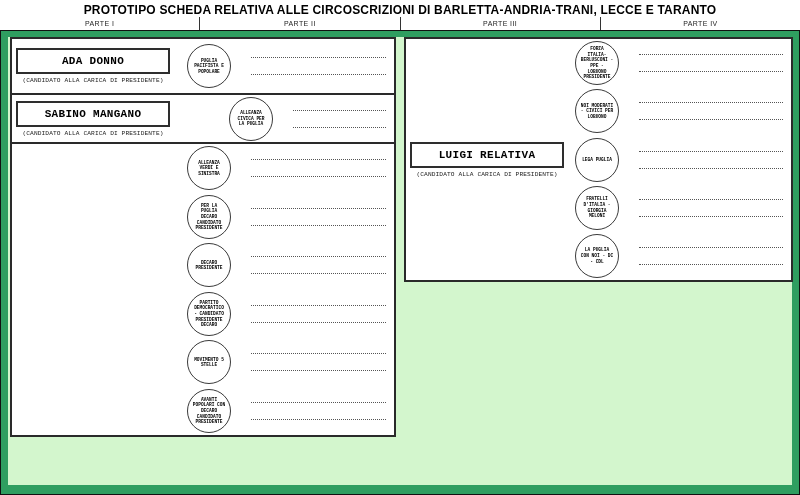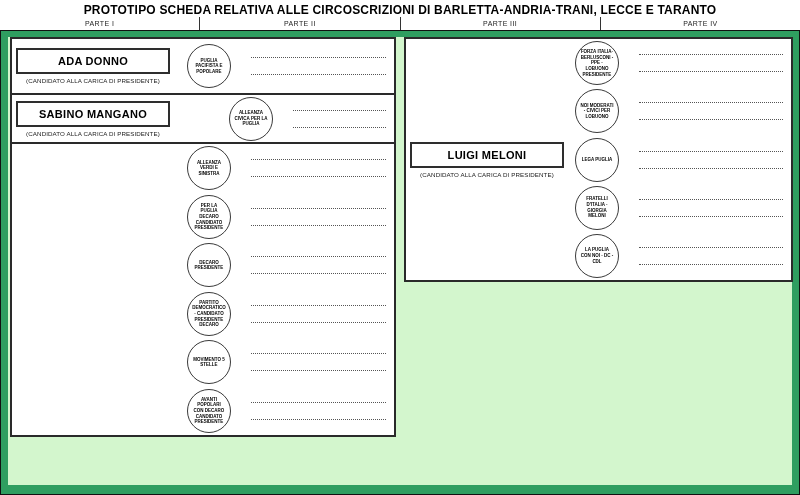--- a/index.html
+++ b/index.html
@@ -16,21 +16,21 @@
   .part-cell.sep { border-right:1px solid #333; }
 
   .frame { position:absolute; top:30px; left:0; width:800px; height:465px;
            border:1px solid #111; padding:6px 7px 9px 7px; }
   .frame-inner { width:100%; height:100%; }
 
   .panel { position:absolute; background:#fff; border:2px solid #2a2a2a; }
   .panel-left  { left:10px;  top:37px; width:386px; height:400px; }
   .panel-right { left:404px; top:37px; width:389px; height:245px; }
 
-  .sec { position:relative; width:100%; }
+  .sec { position:relative; width:100%;font-family:Liberation Mono, monospace; }
   .sec + .sec { border-top:2px solid #2a2a2a; }
   .sec-1 { height:54px; }
   .sec-2 { height:49px;padding-left:42px; }
   .sec-3 { height:293px; }
   .sec-full { height:100%; }
 
   .cand { position:absolute; left:4px; top:50%; transform:translateY(-50%); width:154px; z-index:2; }
   .name-box { border:2px solid #2e2e2e; background:#fff; height:26px;
               display:flex; align-items:center; justify-content:center;
               font-size:11px; font-weight:bold; letter-spacing:0.3px; color:#000;
@@ -165,21 +165,21 @@
             <div class="dotline"></div>
           </div>
         </div>
       </div>
     </div>
   </div>
 
   <div class="panel panel-right">
     <div class="sec sec-full">
       <div class="cand">
-        <div class="name-box">LUIGI MELONI</div>
+        <div class="name-box">LUIGI RELATIVA</div>
         <div class="cand-caption">(CANDIDATO ALLA CARICA DI PRESIDENTE)</div>
       </div>
       <div class="rows">
         <div class="row">
           <div class="circle">
               <span>FORZA ITALIA-BERLUSCONI - PPE - LOBUONO PRESIDENTE</span>
             </div>
           <div class="lines">
             <div class="dotline"></div>
             <div class="dotline"></div>

